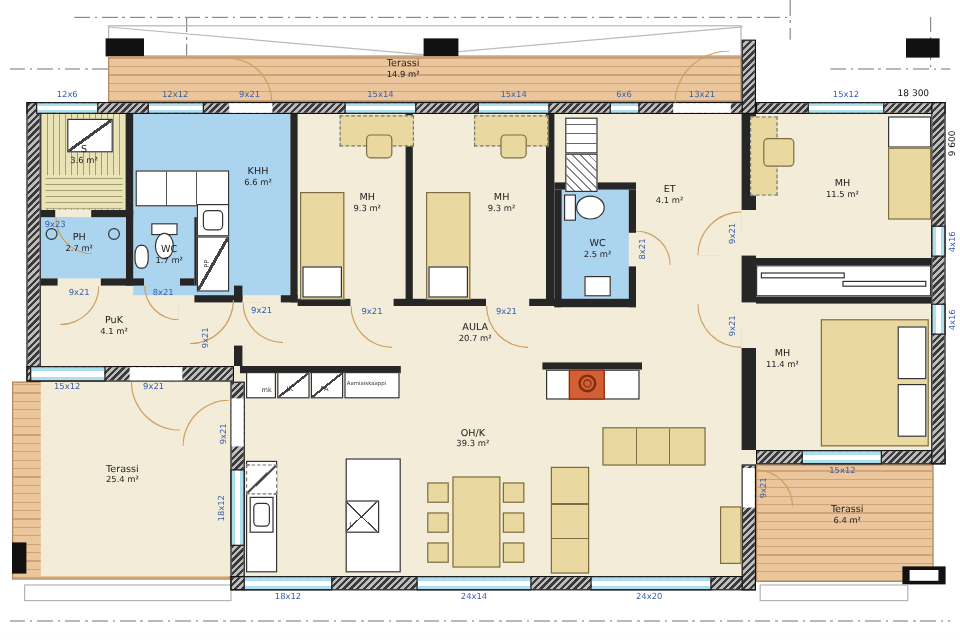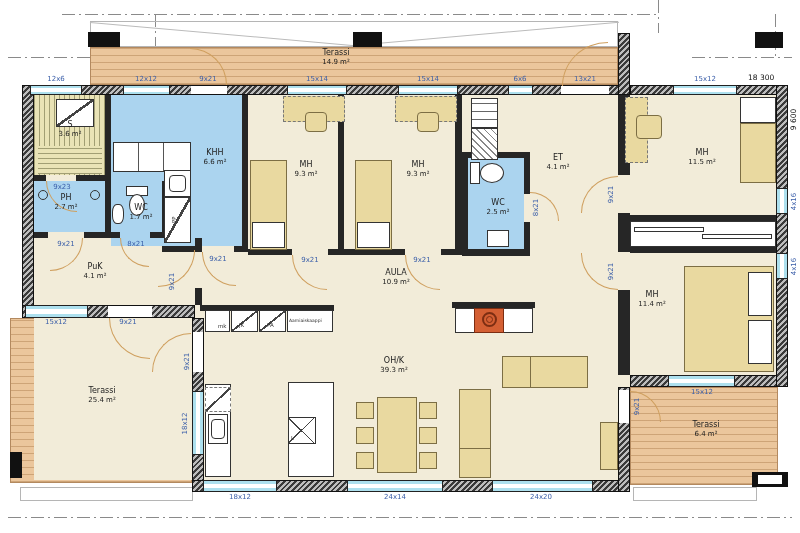--- a/index.html
+++ b/index.html
@@ -244,21 +244,21 @@
   <div class="abs furn" style="left:600px;top:422px;width:18px;height:48px"></div>
 
   <div class="abs rlabel" style="left:336px;top:48px">
     <div>Terassi</div>
       <div class="area">14.9 m²</div>
     </div>
   <div class="abs rlabel" style="left:70px;top:120px">
     <div>S</div>
       <div class="area">3.6 m²</div>
     </div>
-  <div class="abs rlabel" style="left:215px;top:148px">
+  <div class="abs rlabel" style="left:215px;top:138px">
     <div>KHH</div>
       <div class="area">6.6 m²</div>
     </div>
   <div class="abs rlabel" style="left:66px;top:193px">
     <div>PH</div>
       <div class="area">2.7 m²</div>
     </div>
   <div class="abs rlabel" style="left:141px;top:203px">
     <div>WC</div>
       <div class="area">1.7 m²</div>
@@ -286,21 +286,21 @@
   <div class="abs rlabel" style="left:702px;top:148px">
     <div>MH</div>
       <div class="area">11.5 m²</div>
     </div>
   <div class="abs rlabel" style="left:652px;top:290px">
     <div>MH</div>
       <div class="area">11.4 m²</div>
     </div>
   <div class="abs rlabel" style="left:396px;top:268px">
     <div>AULA</div>
-      <div class="area">10.9 m²</div>
+      <div class="area">20.7 m²</div>
     </div>
   <div class="abs rlabel" style="left:394px;top:356px">
     <div>OH/K</div>
       <div class="area">39.3 m²</div>
     </div>
   <div class="abs rlabel" style="left:102px;top:386px">
     <div>Terassi</div>
       <div class="area">25.4 m²</div>
     </div>
   <div class="abs rlabel" style="left:706px;top:420px">
@@ -324,21 +324,21 @@
   <div class="abs olab" style="left:395px;top:494px">24x14</div>
   <div class="abs olab" style="left:541px;top:494px">24x20</div>
 
   <div class="abs olab" style="left:56px;top:319px">15x12</div>
   <div class="abs olab" style="left:128px;top:319px">9x21</div>
   <div class="abs olab rot" style="left:185px;top:420px">18x12</div>
   <div class="abs olab rot" style="left:187px;top:358px">9x21</div>
   <div class="abs olab" style="left:702px;top:389px">15x12</div>
   <div class="abs olab rot" style="left:637px;top:403px">9x21</div>
 
-  <div class="abs olab" style="left:62px;top:184px">9x23</div>
+  <div class="abs olab" style="left:46px;top:184px">9x23</div>
   <div class="abs olab" style="left:66px;top:241px">9x21</div>
   <div class="abs olab" style="left:136px;top:241px">8x21</div>
   <div class="abs olab" style="left:218px;top:256px">9x21</div>
   <div class="abs olab rot" style="left:172px;top:278px">9x21</div>
   <div class="abs olab" style="left:310px;top:257px">9x21</div>
   <div class="abs olab" style="left:422px;top:257px">9x21</div>
   <div class="abs olab rot" style="left:536px;top:204px">8x21</div>
   <div class="abs olab rot" style="left:611px;top:191px">9x21</div>
   <div class="abs olab rot" style="left:611px;top:268px">9x21</div>
 

